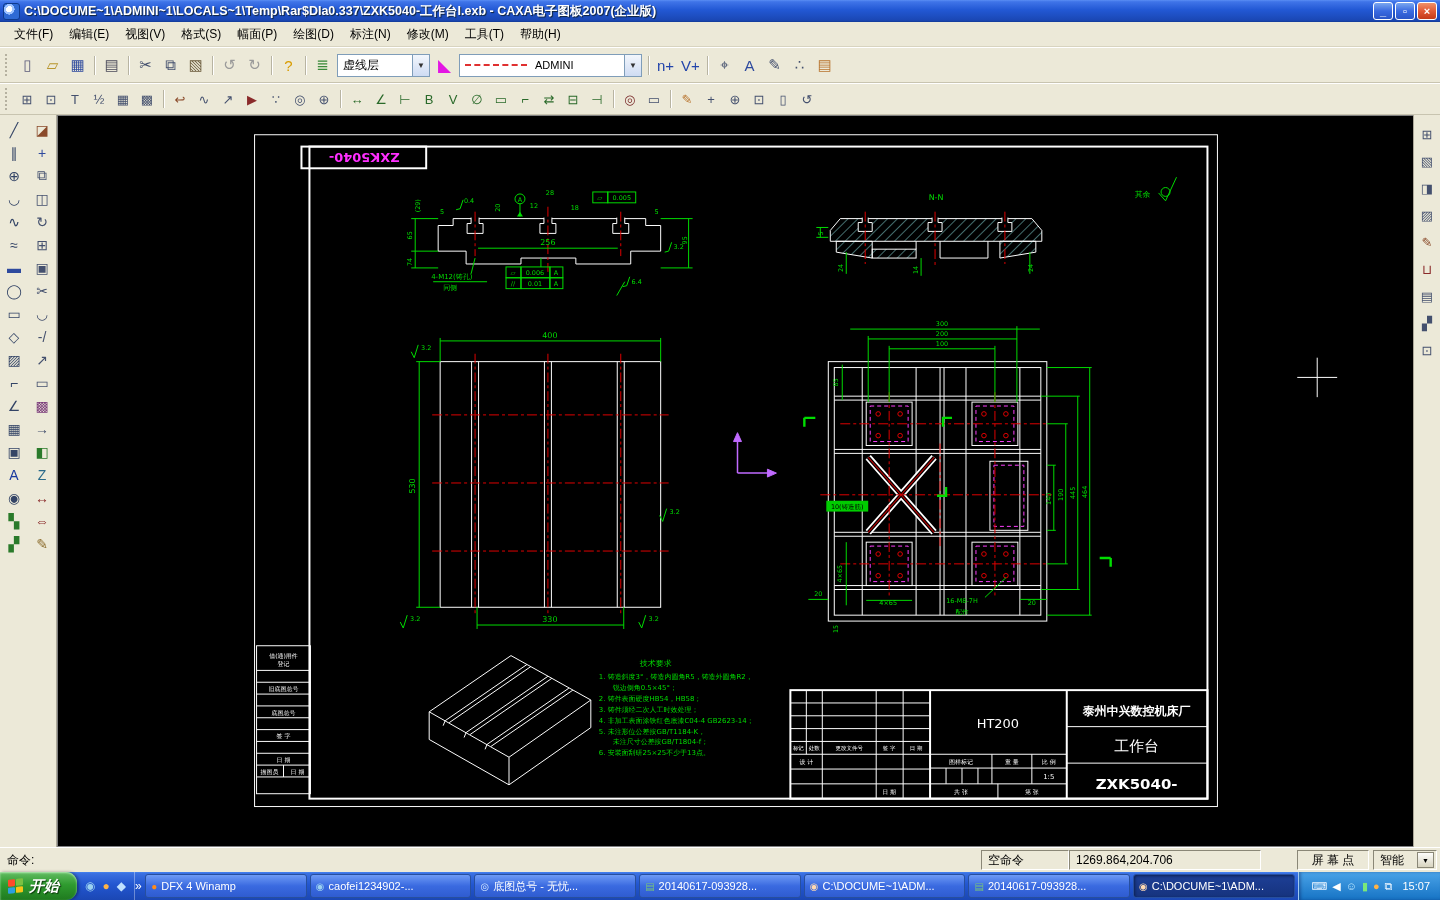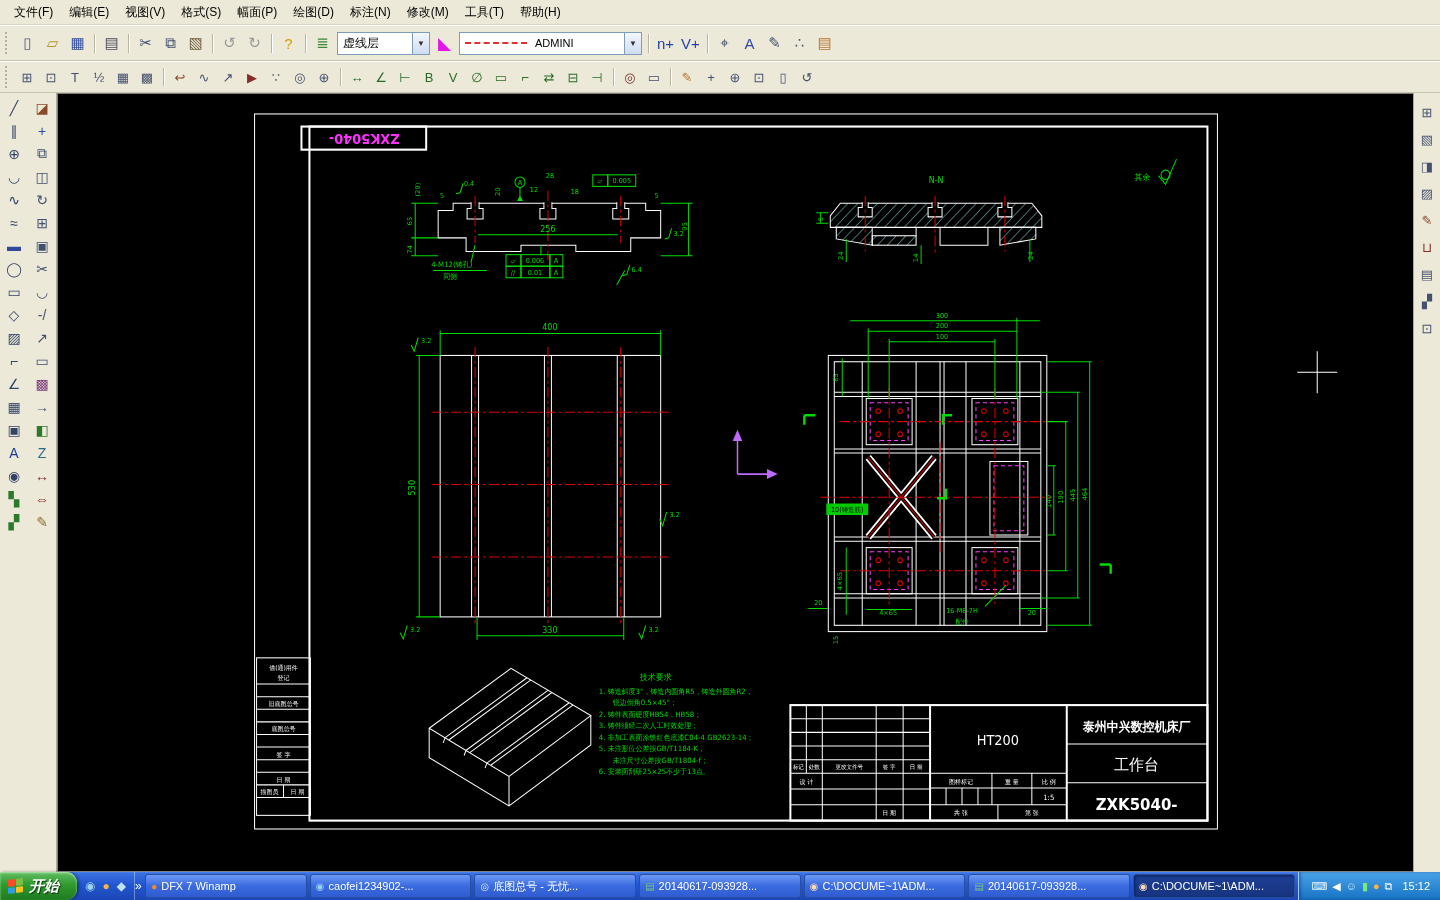--- a/index.html
+++ b/index.html
@@ -92,20 +92,29 @@
   .tray{margin-left:auto;height:28px;display:flex;align-items:center;gap:5px;padding:0 10px 0 12px;font-size:11px;
     background:linear-gradient(#4aa3e8,#1673c4);border-left:1px solid #9fc8ef;box-shadow:inset 2px 0 3px rgba(0,0,60,.3);}
   .trayicon{font-size:11px;}
   .time{margin-left:5px;font-size:11px;}
 </style>
 </head>
 <body>
 
 <div class="screen">
 
+  <div class="titlebar">
+    <span class="appicon"></span>
+    <span class="title-text">C:\DOCUME~1\ADMINI~1\LOCALS~1\Temp\Rar$DIa0.337\ZXK5040-工作台I.exb - CAXA电子图板2007(企业版)</span>
+    <span class="winbtns">
+      <button class="wb">_</button>
+      <button class="wb">▫</button>
+      <button class="wb close">×</button>
+    </span>
+  </div>
 
   <div class="menubar">
 
   <span class="menu-item">文件(F)</span>
       <span class="menu-item">编辑(E)</span>
       <span class="menu-item">视图(V)</span>
       <span class="menu-item">格式(S)</span>
       <span class="menu-item">幅面(P)</span>
       <span class="menu-item">绘图(D)</span>
       <span class="menu-item">标注(N)</span>
@@ -494,20 +503,31 @@
         <button class="tbtn" style="color: rgb(68, 80, 110);">◨</button>
         <button class="tbtn" style="color: rgb(68, 80, 110);">▨</button>
         <button class="tbtn" style="color: rgb(138, 74, 42);">✎</button>
         <button class="tbtn" style="color: rgb(138, 42, 42);">⊔</button>
         <button class="tbtn" style="color: rgb(68, 80, 110);">▤</button>
         <button class="tbtn" style="color: rgb(68, 80, 110);">▞</button>
         <button class="tbtn" style="color: rgb(68, 80, 110);">⊡</button>
       </div>
   </div>
 
+  <div class="statusbar">
+    <span class="cmdlabel">命令:</span>
+    <span class="sp"></span>
+    <span class="sfield state">空命令</span>
+    <span class="sfield coords">1269.864,204.706</span>
+    <span class="sfield point">屏 幕 点</span>
+    <span class="sfield snap">
+      <span>智能</span>
+      <span class="dd">▼</span>
+    </span>
+  </div>
 
   <div class="taskbar">
     <button class="start">
       <span class="flag">
           <span class="f1"></span>
           <span class="f2"></span>
           <span class="f3"></span>
           <span class="f4"></span>
         </span>
       <span>开始</span>
@@ -516,21 +536,21 @@
 
     <button class="qbtn" style="color: rgb(154, 209, 240);">◉</button>
         <button class="qbtn" style="color: rgb(255, 179, 71);">●</button>
         <button class="qbtn" style="color: rgb(191, 225, 255);">◆</button>
       </span>
     <span class="overflow">»</span>
     <span class="tasks">
 
         <span class="task">
           <span class="ticon" style="color: rgb(255, 140, 26);">●</span>
-          <span class="tlabel">DFX 7 Winamp</span>
+          <span class="tlabel">DFX 4 Winamp</span>
         </span>
 
         <span class="task">
           <span class="ticon" style="color: rgb(154, 209, 240);">◉</span>
           <span class="tlabel">caofei1234902-...</span>
         </span>
 
         <span class="task">
           <span class="ticon" style="color: rgb(207, 228, 255);">◎</span>
           <span class="tlabel">底图总号 - 无忧...</span>
@@ -559,17 +579,17 @@
     <span class="tray">
       <span class="tgroup" style="gap:5px">
 
       <span class="trayicon" style="color: rgb(232, 244, 255);">⌨</span>
           <span class="trayicon" style="color: rgb(255, 255, 255);">◀</span>
           <span class="trayicon" style="color: rgb(191, 233, 255);">☺</span>
           <span class="trayicon" style="color: rgb(122, 232, 122);">▮</span>
           <span class="trayicon" style="color: rgb(255, 179, 71);">●</span>
           <span class="trayicon" style="color: rgb(232, 244, 255);">⧉</span>
         </span>
-      <span class="time">15:12</span>
+      <span class="time">15:07</span>
     </span>
   </div>
 
 </div>
 
 </body></html>

